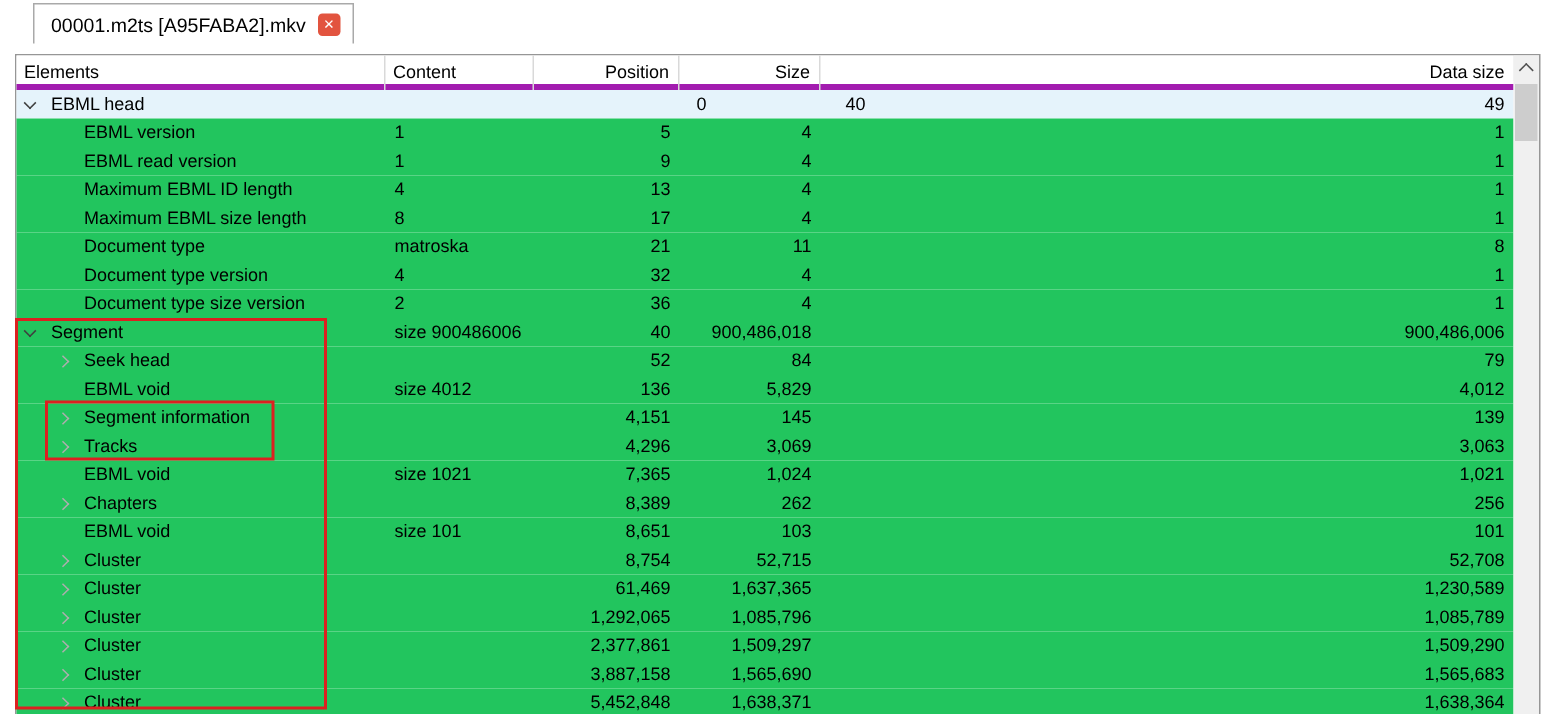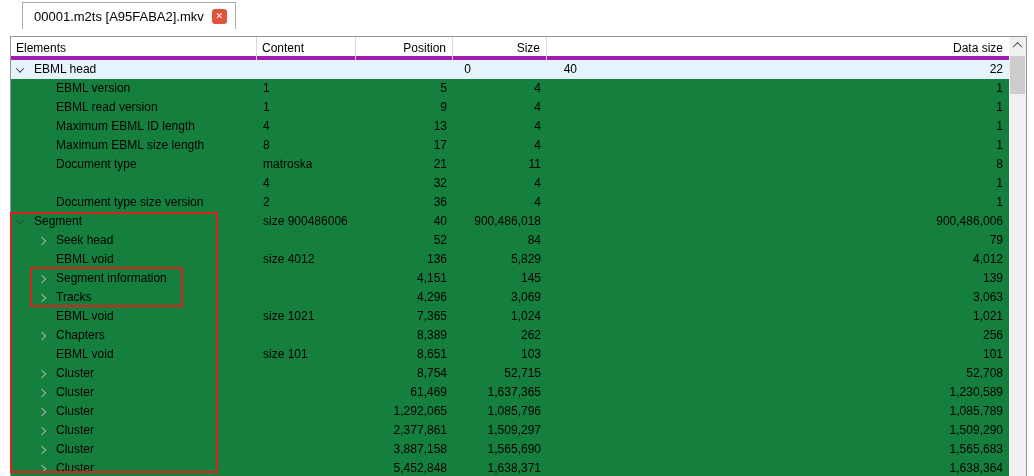--- a/index.html
+++ b/index.html
@@ -32,21 +32,21 @@
   .grid{display:grid;grid-template-columns:246px 99px 97px 94px minmax(0,1fr);}
   .thead{
     width:calc(100% - 17px);height:23px;box-sizing:border-box;
     border-bottom:4px solid #a21caf;align-items:center;background:#ffffff;
   }
   .th{height:23px;line-height:23px;box-sizing:border-box;white-space:nowrap;overflow:hidden;}
   .th.sep{border-right:1px solid #d9d9d9;}
   .th.left{text-align:left;padding-left:5px;}
   .th.right{text-align:right;padding-right:6px;}
   .tbody{width:calc(100% - 17px);}
-  .row{height:19px;align-items:center;background:#15803d;}
+  .row{height:19px;align-items:center;background:#22c55e;}
   .row.selected{background:#e5f3fb;gap:12px;}
   .cell{height:19px;line-height:19px;white-space:nowrap;overflow:hidden;box-sizing:border-box;}
   .c-elements{display:flex;align-items:center;}
   .c-content{padding-left:6px;}
   .c-num{text-align:right;padding-right:6px;font-variant-numeric:tabular-nums;}
   .indent-1 .tree-pad{width:22px;flex:none;}
   .tree-pad{width:0;flex:none;}
   .chev{width:18px;flex:none;display:flex;align-items:center;justify-content:center;}
   .arr{width:6px;height:6px;box-sizing:border-box;display:block;}
   .arr.expanded{border-right:1.6px solid #3f3f3f;border-bottom:1.6px solid #3f3f3f;transform:rotate(45deg) translate(-1px,-1px);}
@@ -93,21 +93,21 @@
     <div class="cell c-elements indent-0">
       <span class="tree-pad"></span>
       <span class="chev">
             <span class="arr expanded"></span>
           </span>
       <span class="row-label">EBML head</span>
     </div>
     <div class="cell c-content"></div>
     <div class="cell c-num c-position">0</div>
     <div class="cell c-num c-size">40</div>
-    <div class="cell c-num c-datasize">22</div>
+    <div class="cell c-num c-datasize">49</div>
   </div>
 
   <div class="row grid">
     <div class="cell c-elements indent-1">
       <span class="tree-pad"></span>
       <span class="chev">
             <span class="arr none"></span>
           </span>
       <span class="row-label">EBML version</span>
     </div>
@@ -172,20 +172,21 @@
     <div class="cell c-num c-size">11</div>
     <div class="cell c-num c-datasize">8</div>
   </div>
 
   <div class="row grid">
     <div class="cell c-elements indent-1">
       <span class="tree-pad"></span>
       <span class="chev">
             <span class="arr none"></span>
           </span>
+      <span class="row-label">Document type version</span>
     </div>
     <div class="cell c-content">4</div>
     <div class="cell c-num c-position">32</div>
     <div class="cell c-num c-size">4</div>
     <div class="cell c-num c-datasize">1</div>
   </div>
 
   <div class="row grid">
     <div class="cell c-elements indent-1">
       <span class="tree-pad"></span>

